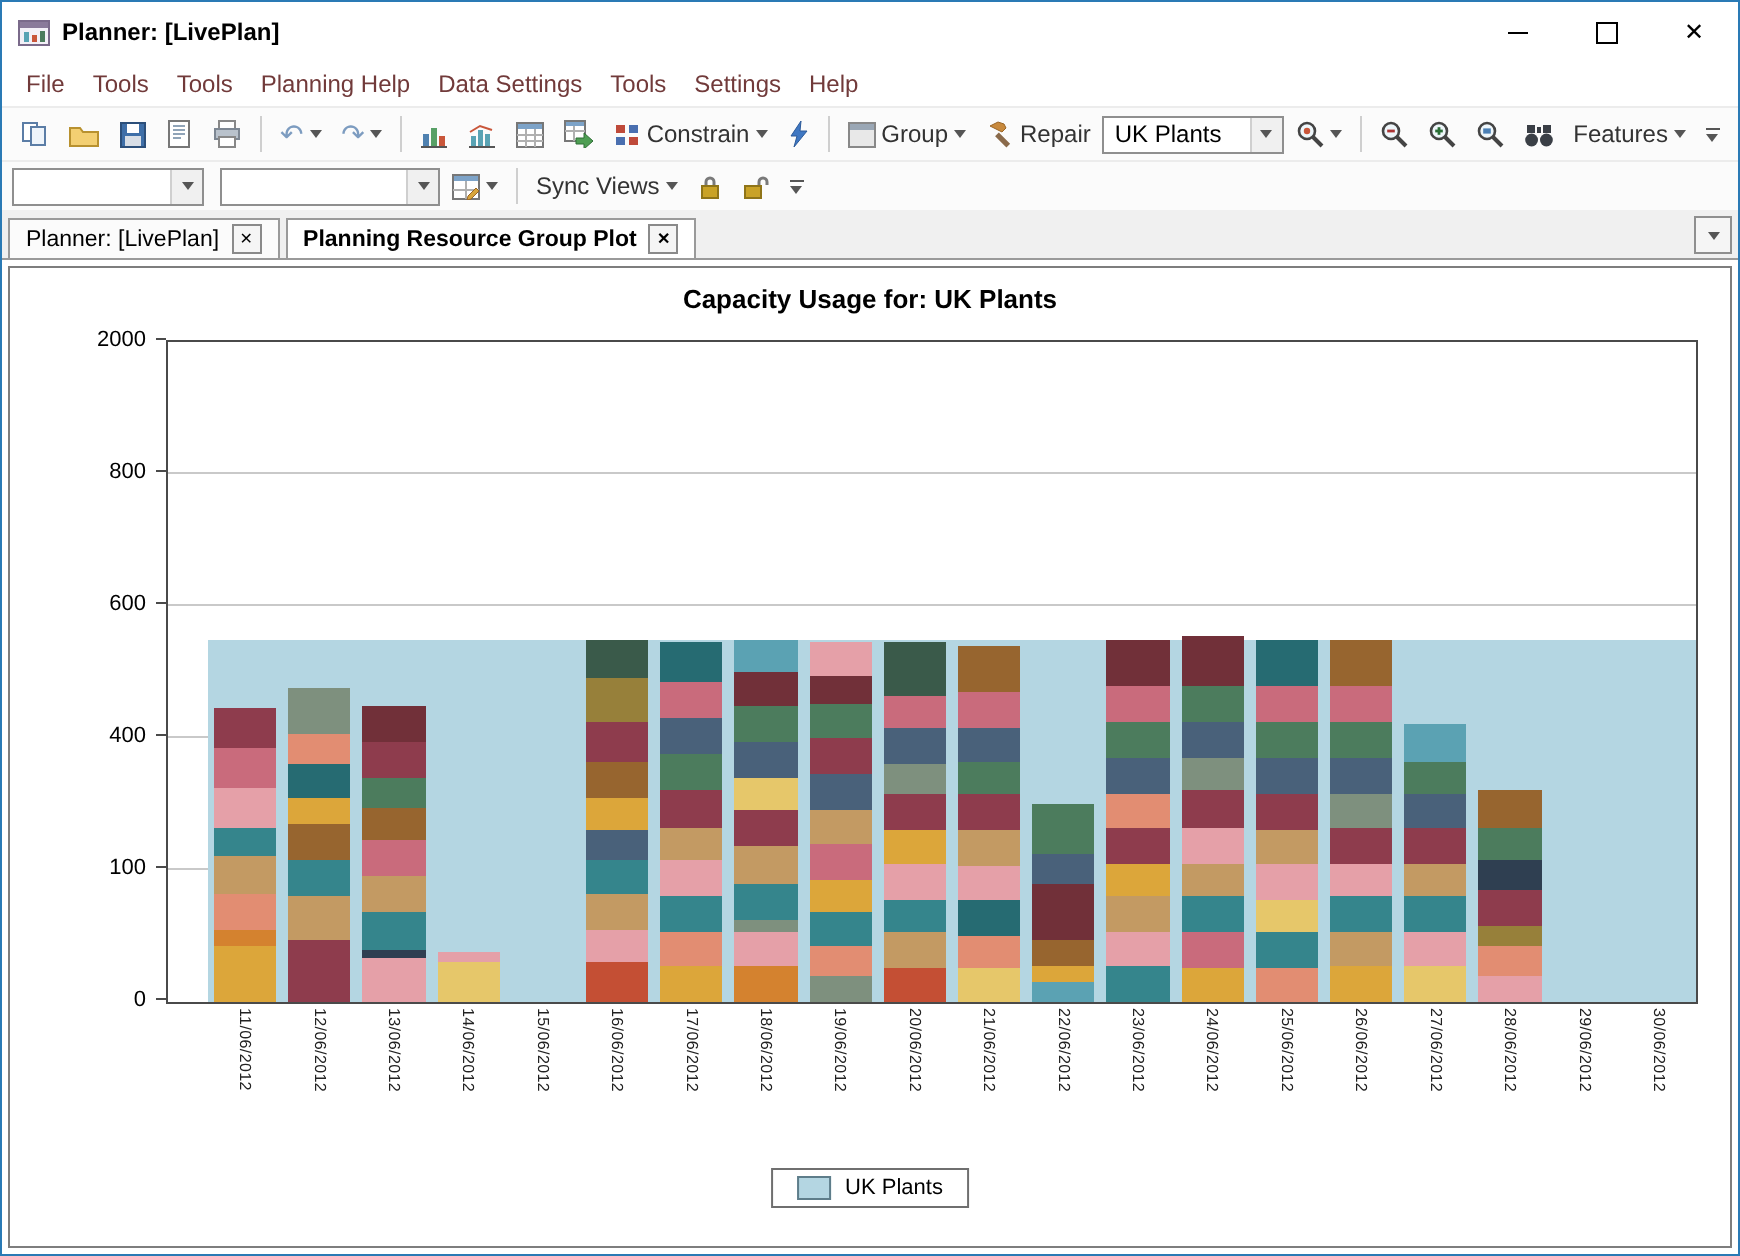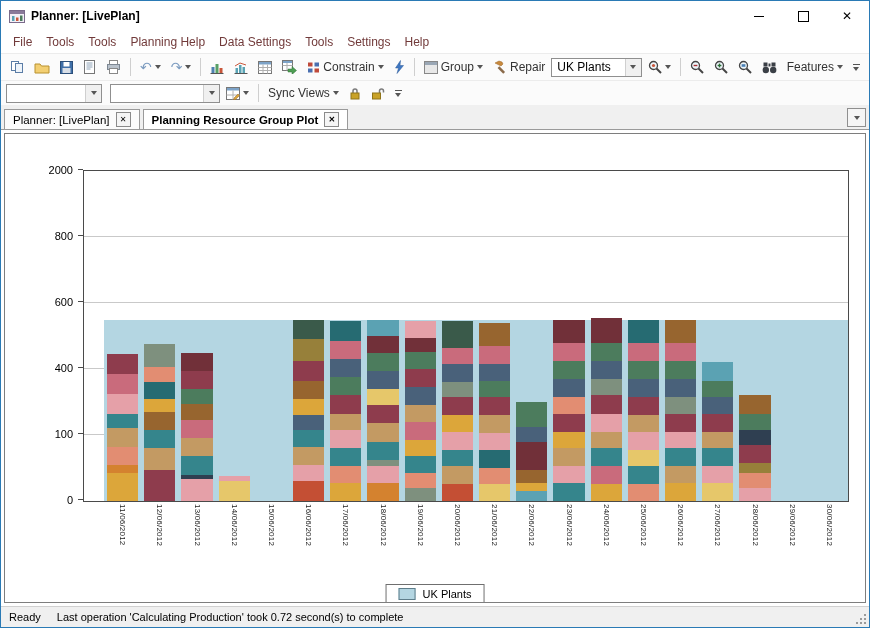--- a/index.html
+++ b/index.html
@@ -367,20 +367,21 @@
       <span class="tab-close">
           <span>✕</span>
         </span>
     </div>
     <div class="strip-dd">
         <span class="arr"></span>
       </div>
   </div>
 
   <div class="content">
+    <div class="chart-title">Capacity Usage for: UK Plants</div>
     <div class="ylabels">
         <div class="ylab" style="bottom: 0%;">0</div>
         <div class="ytick" style="bottom: 0%;"></div>
         <div class="ylab" style="bottom: 20%;">100</div>
         <div class="ytick" style="bottom: 20%;"></div>
         <div class="ylab" style="bottom: 40%;">400</div>
         <div class="ytick" style="bottom: 40%;"></div>
         <div class="ylab" style="bottom: 60%;">600</div>
         <div class="ytick" style="bottom: 60%;"></div>
         <div class="ylab" style="bottom: 80%;">800</div>
@@ -679,19 +680,14 @@
         <div class="xlab">
           <span>30/06/2012</span>
         </div>
       </div>
     <div class="legend">
       <span class="legend-swatch" style="background: rgb(180, 214, 226);"></span>
       <span>UK Plants</span>
     </div>
   </div>
 
-  <div class="statusbar">
-    <span>Ready</span>
-    <span class="status-msg">Last operation 'Calculating Production' took 0.72 second(s) to complete</span>
-    <div class="grip"></div>
-  </div>
 
 </div>
 
 </body></html>

